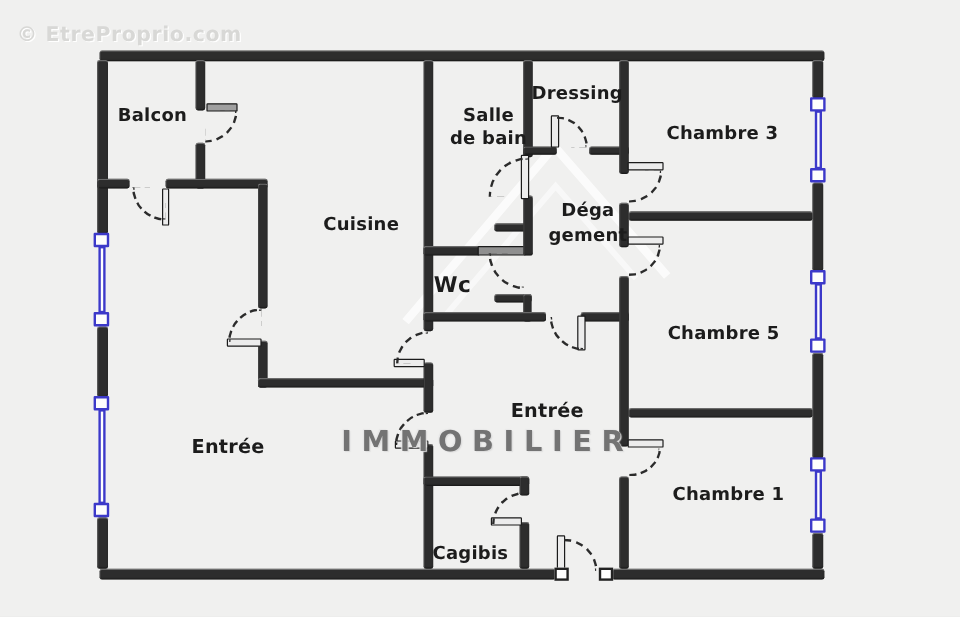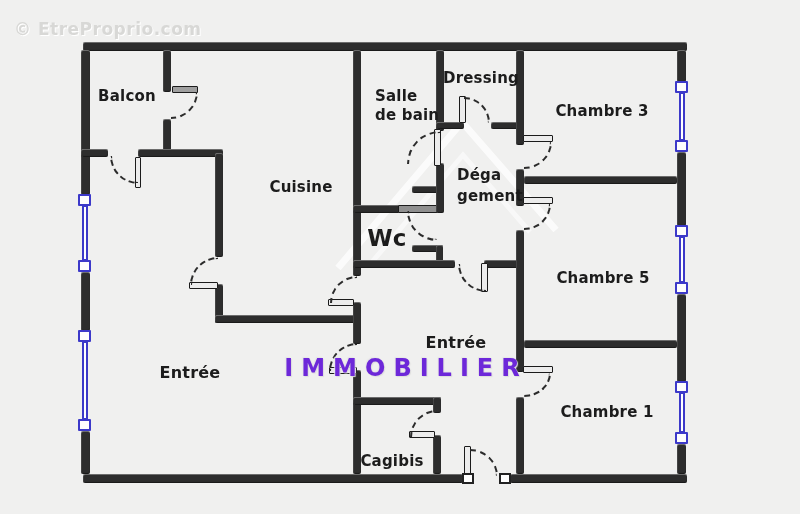--- a/index.html
+++ b/index.html
@@ -21,33 +21,33 @@
   .arc.nw{border-top:2px dashed #2b2b2b;border-left:2px dashed #2b2b2b;border-top-left-radius:100%;}
   .arc.se{border-bottom:2px dashed #2b2b2b;border-right:2px dashed #2b2b2b;border-bottom-right-radius:100%;}
   .arc.sw{border-bottom:2px dashed #2b2b2b;border-left:2px dashed #2b2b2b;border-bottom-left-radius:100%;}
   .win-line{position:absolute;background:#fff;border:2px solid #3c39c9;box-sizing:border-box;}
   .win-cap{position:absolute;width:13px;height:12px;background:#fdfdfd;border:2px solid #3c39c9;box-sizing:border-box;border-radius:1px;z-index:3;}
   .post{position:absolute;width:12px;height:11px;background:#fff;border:2px solid #222;box-sizing:border-box;z-index:3;}
   .room-label{
     position:absolute;font-weight:bold;font-size:15px;color:#1c1c1c;
     white-space:pre-line;transform:translate(-50%,-50%);text-align:center;letter-spacing:.2px;z-index:5;line-height:19px;
   }
-  .room-label.al-left{transform:translateY(-50%);text-align:left;}
+  .room-label.al-left{transform:translateY(-50%);text-align:center;}
   .wm-copyright{
     position:absolute;left:14px;top:19px;font-weight:bold;font-size:17px;color:#d8d8d6;
     text-shadow:1px 1px 0 #ffffff;letter-spacing:.5px;z-index:4;
   }
   .wm-brand{
     position:absolute;left:405px;top:291px;transform:translate(-50%,-50%);
     font-weight:bold;font-size:86px;letter-spacing:12px;color:#fafafa;
     text-shadow:1px 1px 1px #dcdcdc,-1px -1px 1px #e6e6e6;z-index:1;
   }
   .wm-brand-sub{
     position:absolute;left:406px;top:368px;transform:translate(-50%,-50%);
-    font-weight:bold;font-size:24px;letter-spacing:8px;color:#6d28d9;
+    font-weight:bold;font-size:24px;letter-spacing:8px;color:#737373;
     text-shadow:1px 1px 1px #dcdcdc,-1px -1px 1px #e6e6e6;z-index:1;
   }
   .wm-logo{position:absolute;left:0;top:0;z-index:0;}
 </style>
 </head>
 <body>
 
 <div class="plan">
 
   <svg class="wm-logo" width="800" height="514" viewBox="0 0 800 514">
@@ -170,20 +170,20 @@
   <div class="post" style="left:499px;top:473px"></div>
 
   <div class="room-label" style="left:127px;top:96px">Balcon</div>
   <div class="room-label al-left" style="left:375px;top:106px">Salle
 de bain</div>
   <div class="room-label" style="left:481px;top:78px">Dressing</div>
   <div class="room-label" style="left:602px;top:111px">Chambre 3</div>
   <div class="room-label" style="left:301px;top:187px">Cuisine</div>
   <div class="room-label al-left" style="left:457px;top:186px;line-height:21px">Déga
 gement</div>
-  <div class="room-label" style="left:387px;top:238px;font-size:23px">Wc</div>
+  <div class="room-label" style="left:377px;top:238px;font-size:18px">Wc</div>
   <div class="room-label" style="left:603px;top:278px">Chambre 5</div>
   <div class="room-label" style="left:190px;top:372px;font-size:16px">Entrée</div>
   <div class="room-label" style="left:456px;top:342px;font-size:16px">Entrée</div>
   <div class="room-label" style="left:607px;top:412px">Chambre 1</div>
   <div class="room-label" style="left:392px;top:461px">Cagibis</div>
 
 </div>
 
 </body></html>

